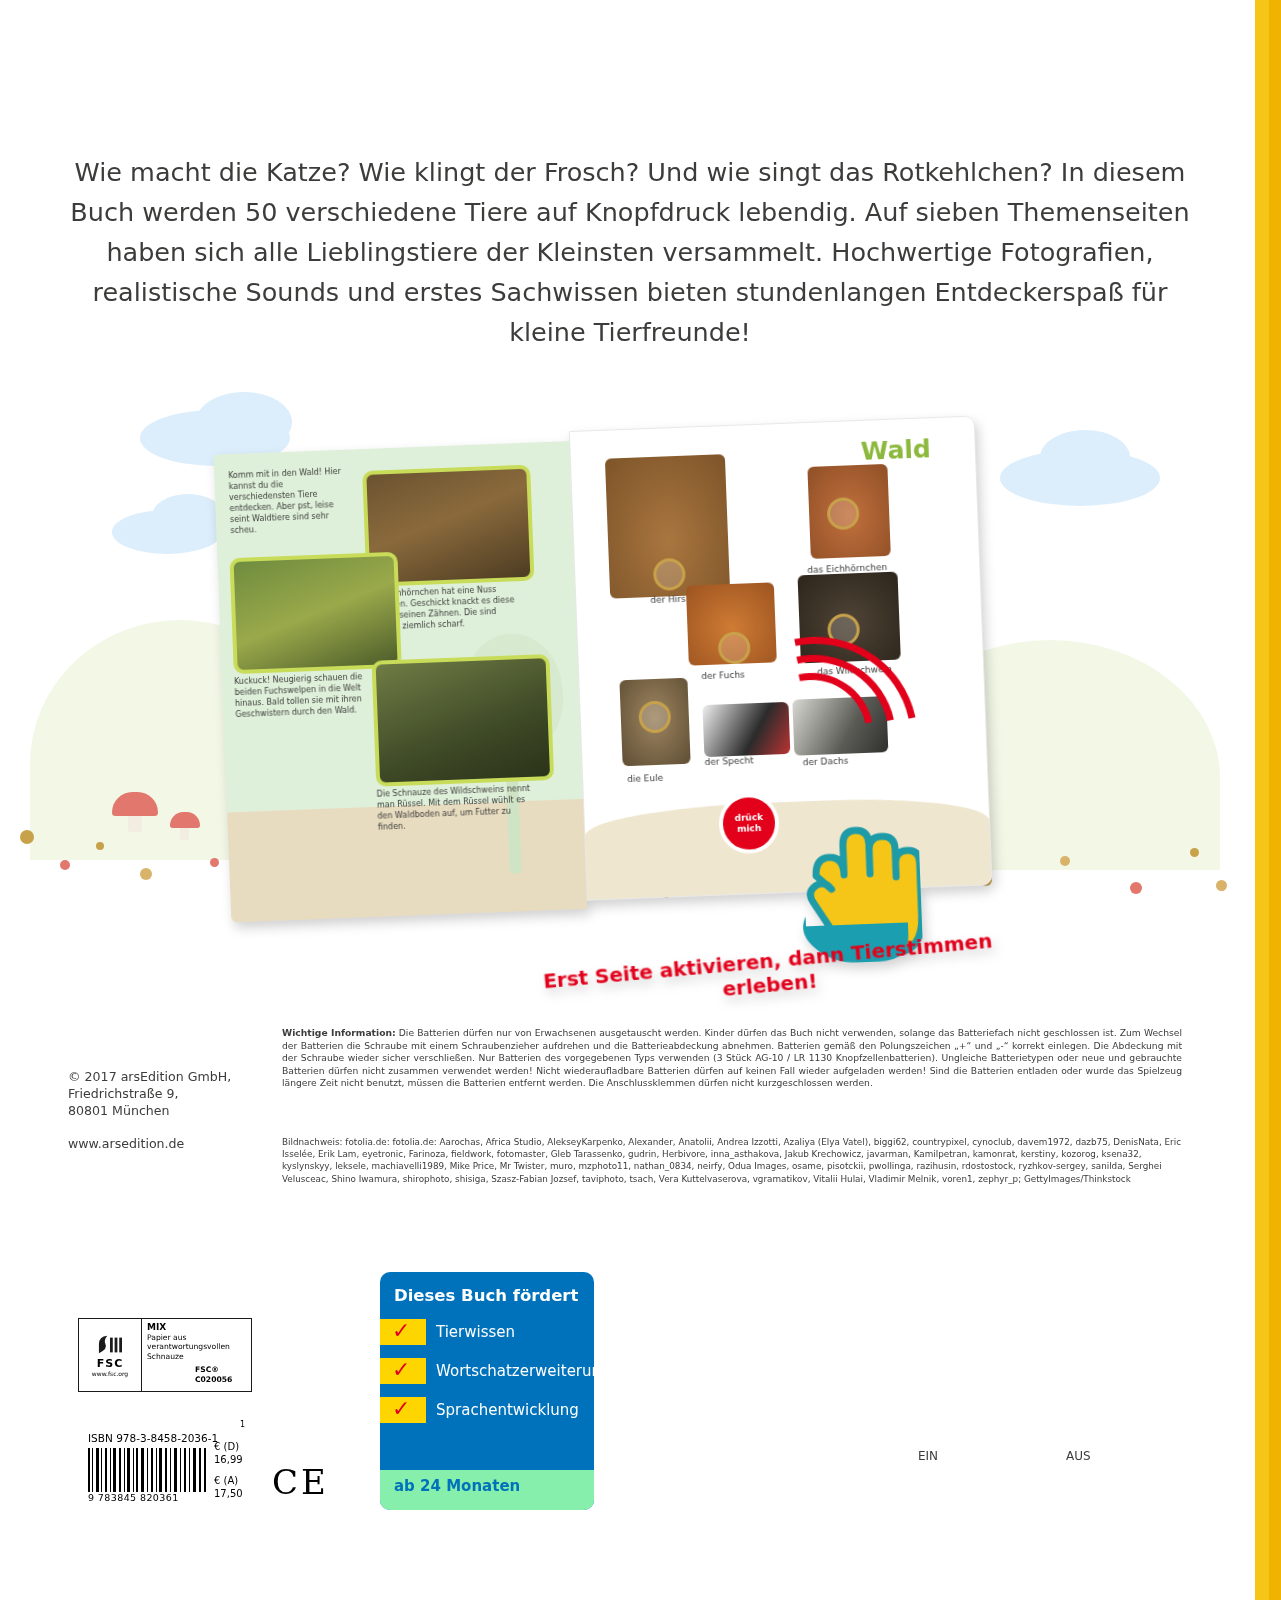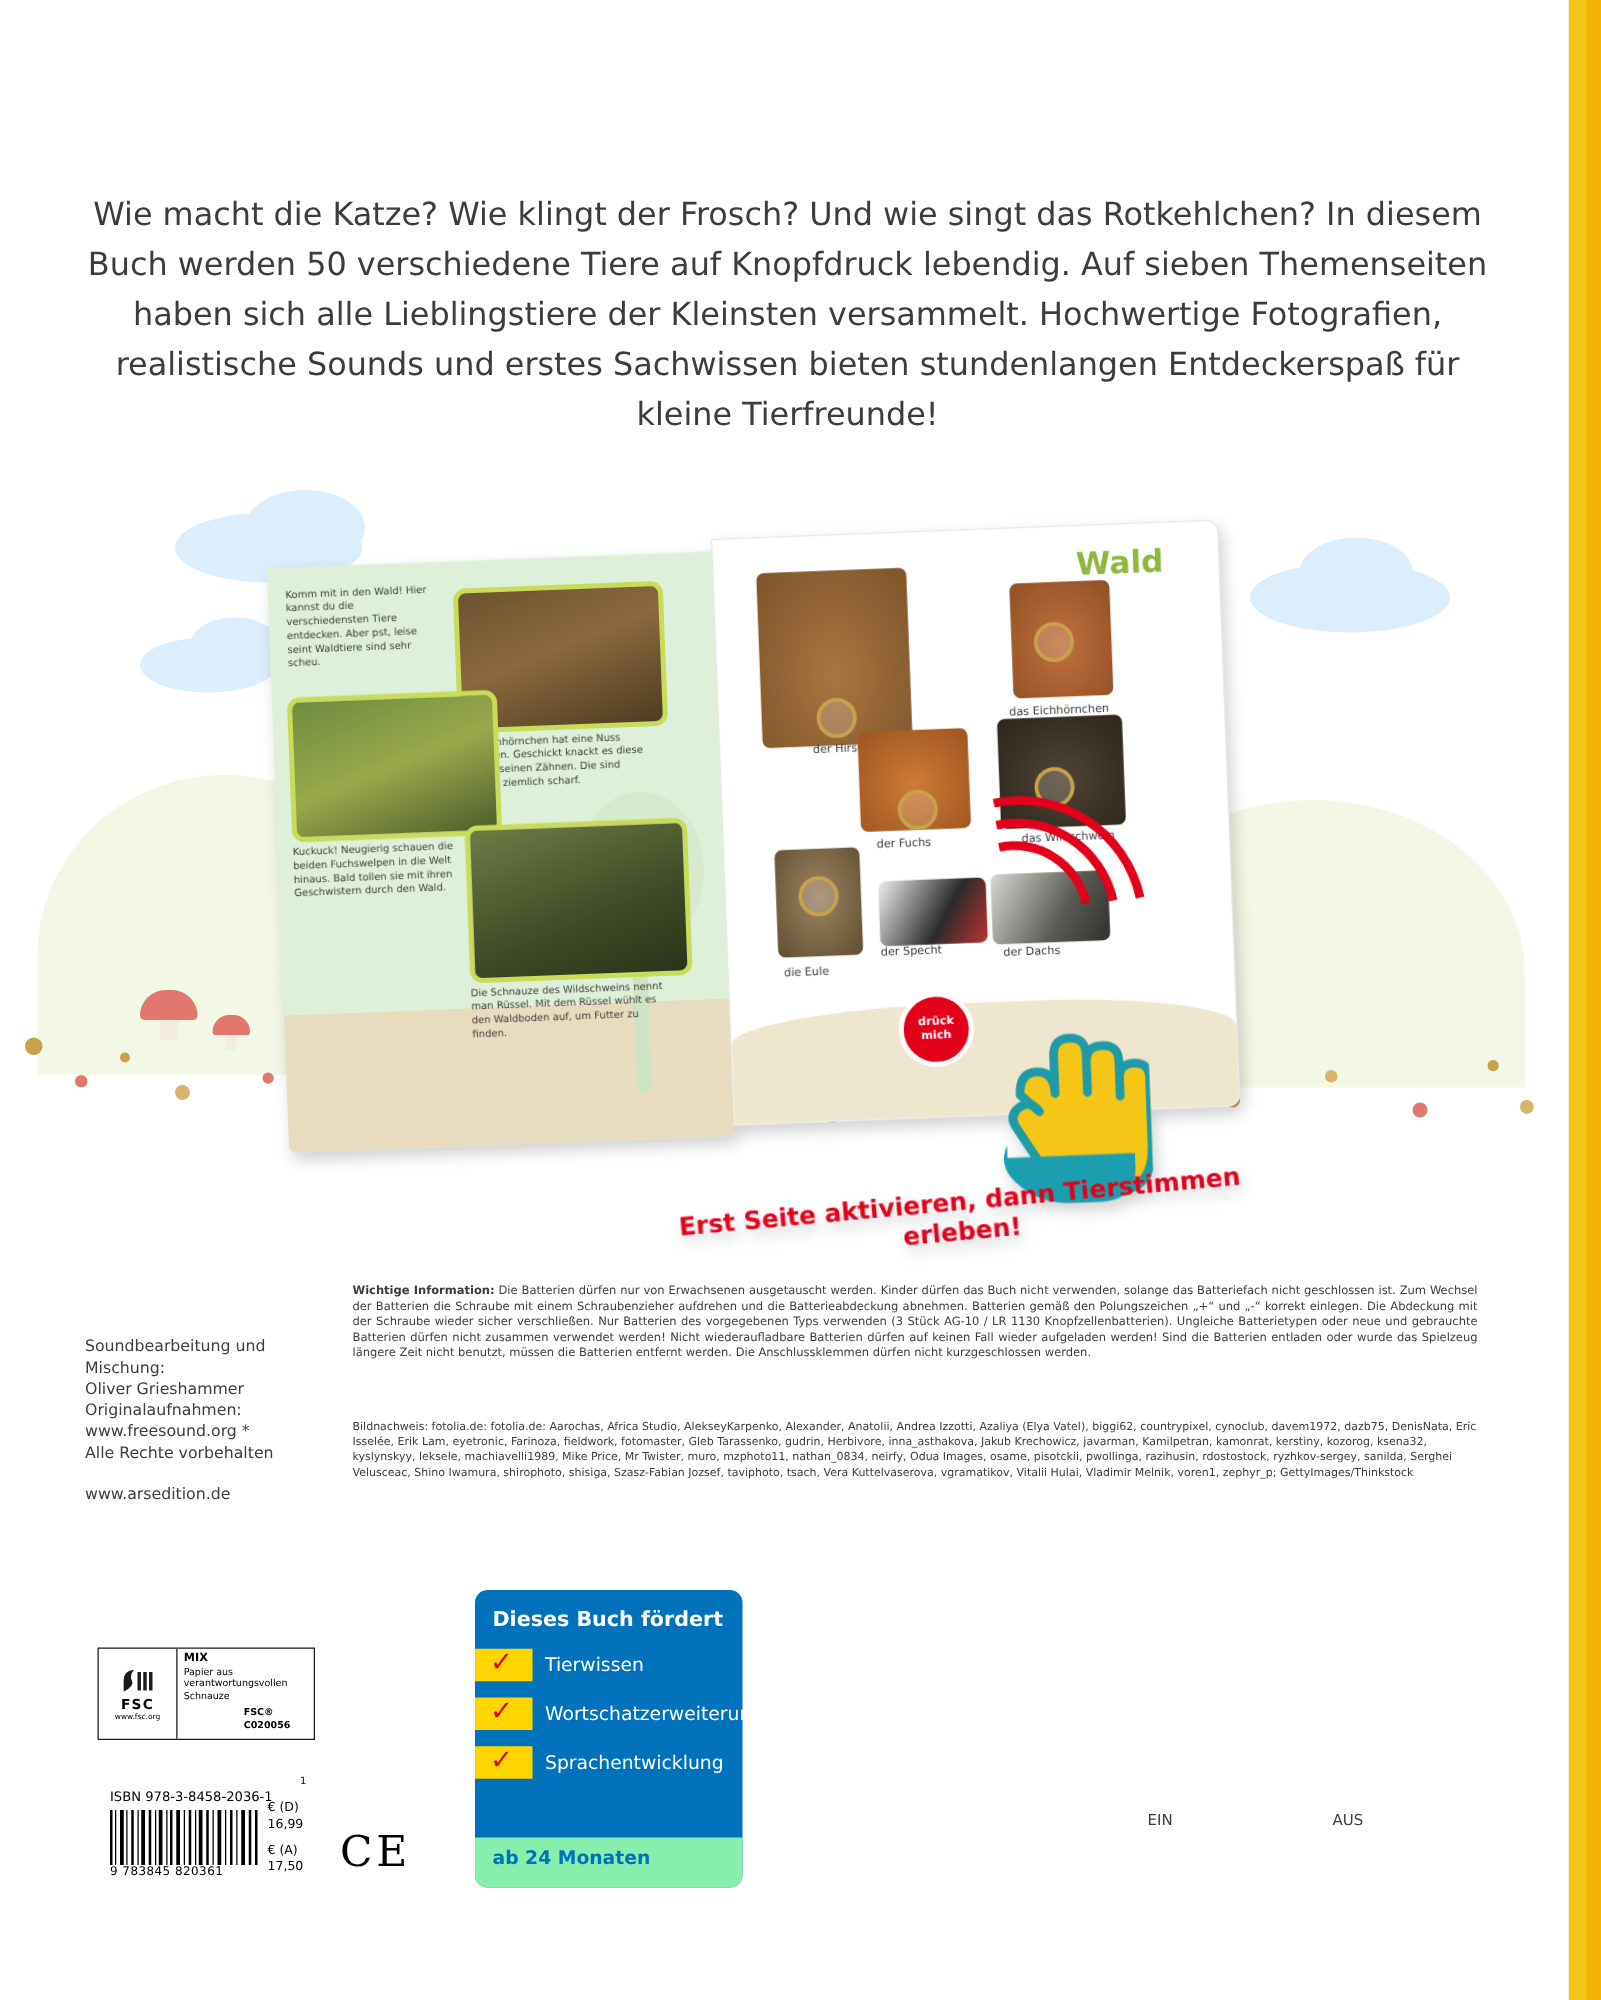--- a/index.html
+++ b/index.html
@@ -574,25 +574,23 @@
   </div>
 
   <div class="legal">
     <b>Wichtige Information:</b><span> Die Batterien dürfen nur von Erwachsenen ausgetauscht werden. Kinder dürfen das Buch nicht verwenden, solange das Batteriefach nicht geschlossen ist. Zum Wechsel der Batterien die Schraube mit einem Schraubenzieher aufdrehen und die Batterieabdeckung abnehmen. Batterien gemäß den Polungszeichen „+“ und „-“ korrekt einlegen. Die Abdeckung mit der Schraube wieder sicher verschließen. Nur Batterien des vorgegebenen Typs verwenden (3 Stück AG-10 / LR 1130 Knopfzellenbatterien). Ungleiche Batterietypen oder neue und gebrauchte Batterien dürfen nicht zusammen verwendet werden! Nicht wiederaufladbare Batterien dürfen auf keinen Fall wieder aufgeladen werden! Sind die Batterien entladen oder wurde das Spielzeug längere Zeit nicht benutzt, müssen die Batterien entfernt werden. Die Anschlussklemmen dürfen nicht kurzgeschlossen werden.</span>
   </div>
 
 
   <div class="credits">Bildnachweis: fotolia.de: fotolia.de: Aarochas, Africa Studio, AlekseyKarpenko, Alexander, Anatolii, Andrea Izzotti, Azaliya (Elya Vatel), biggi62, countrypixel, cynoclub, davem1972, dazb75, DenisNata, Eric Isselée, Erik Lam, eyetronic, Farinoza, fieldwork, fotomaster, Gleb Tarassenko, gudrin, Herbivore, inna_asthakova, Jakub Krechowicz, javarman, Kamilpetran, kamonrat, kerstiny, kozorog, ksena32, kyslynskyy, leksele, machiavelli1989, Mike Price, Mr Twister, muro, mzphoto11, nathan_0834, neirfy, Odua Images, osame, pisotckii, pwollinga, razihusin, rdostostock, ryzhkov-sergey, sanilda, Serghei Velusceac, Shino Iwamura, shirophoto, shisiga, Szasz-Fabian Jozsef, taviphoto, tsach, Vera Kuttelvaserova, vgramatikov, Vitalii Hulai, Vladimir Melnik, voren1, zephyr_p; GettyImages/Thinkstock</div>
 
   <div class="imprint">
-    <div class="blk" style="white-space:pre-line;">Soundbearbeitung und Mischung:
-Oliver Grieshammer
-Originalaufnahmen:
-www.freesound.org *
-Alle Rechte vorbehalten</div>
+    <div class="blk" style="white-space:pre-line;">© 2017 arsEdition GmbH,
+Friedrichstraße 9,
+80801 München</div>
     <div class="blk">www.arsedition.de</div>
   </div>
 
   <div class="fsc">
     <div class="fsc-left">
       <svg viewBox="0 0 40 26" width="38" height="24" aria-hidden="true">
         <path d="M8 22 v-10 q0-8 9-9 q-4 5 -2 9 q3 5 -7 10 z" fill="#1b1b1b"></path>
         <rect x="20" y="5" width="3" height="16" fill="#1b1b1b"></rect>
         <rect x="25" y="5" width="3" height="16" fill="#1b1b1b"></rect>
         <rect x="30" y="5" width="3" height="16" fill="#1b1b1b"></rect>

